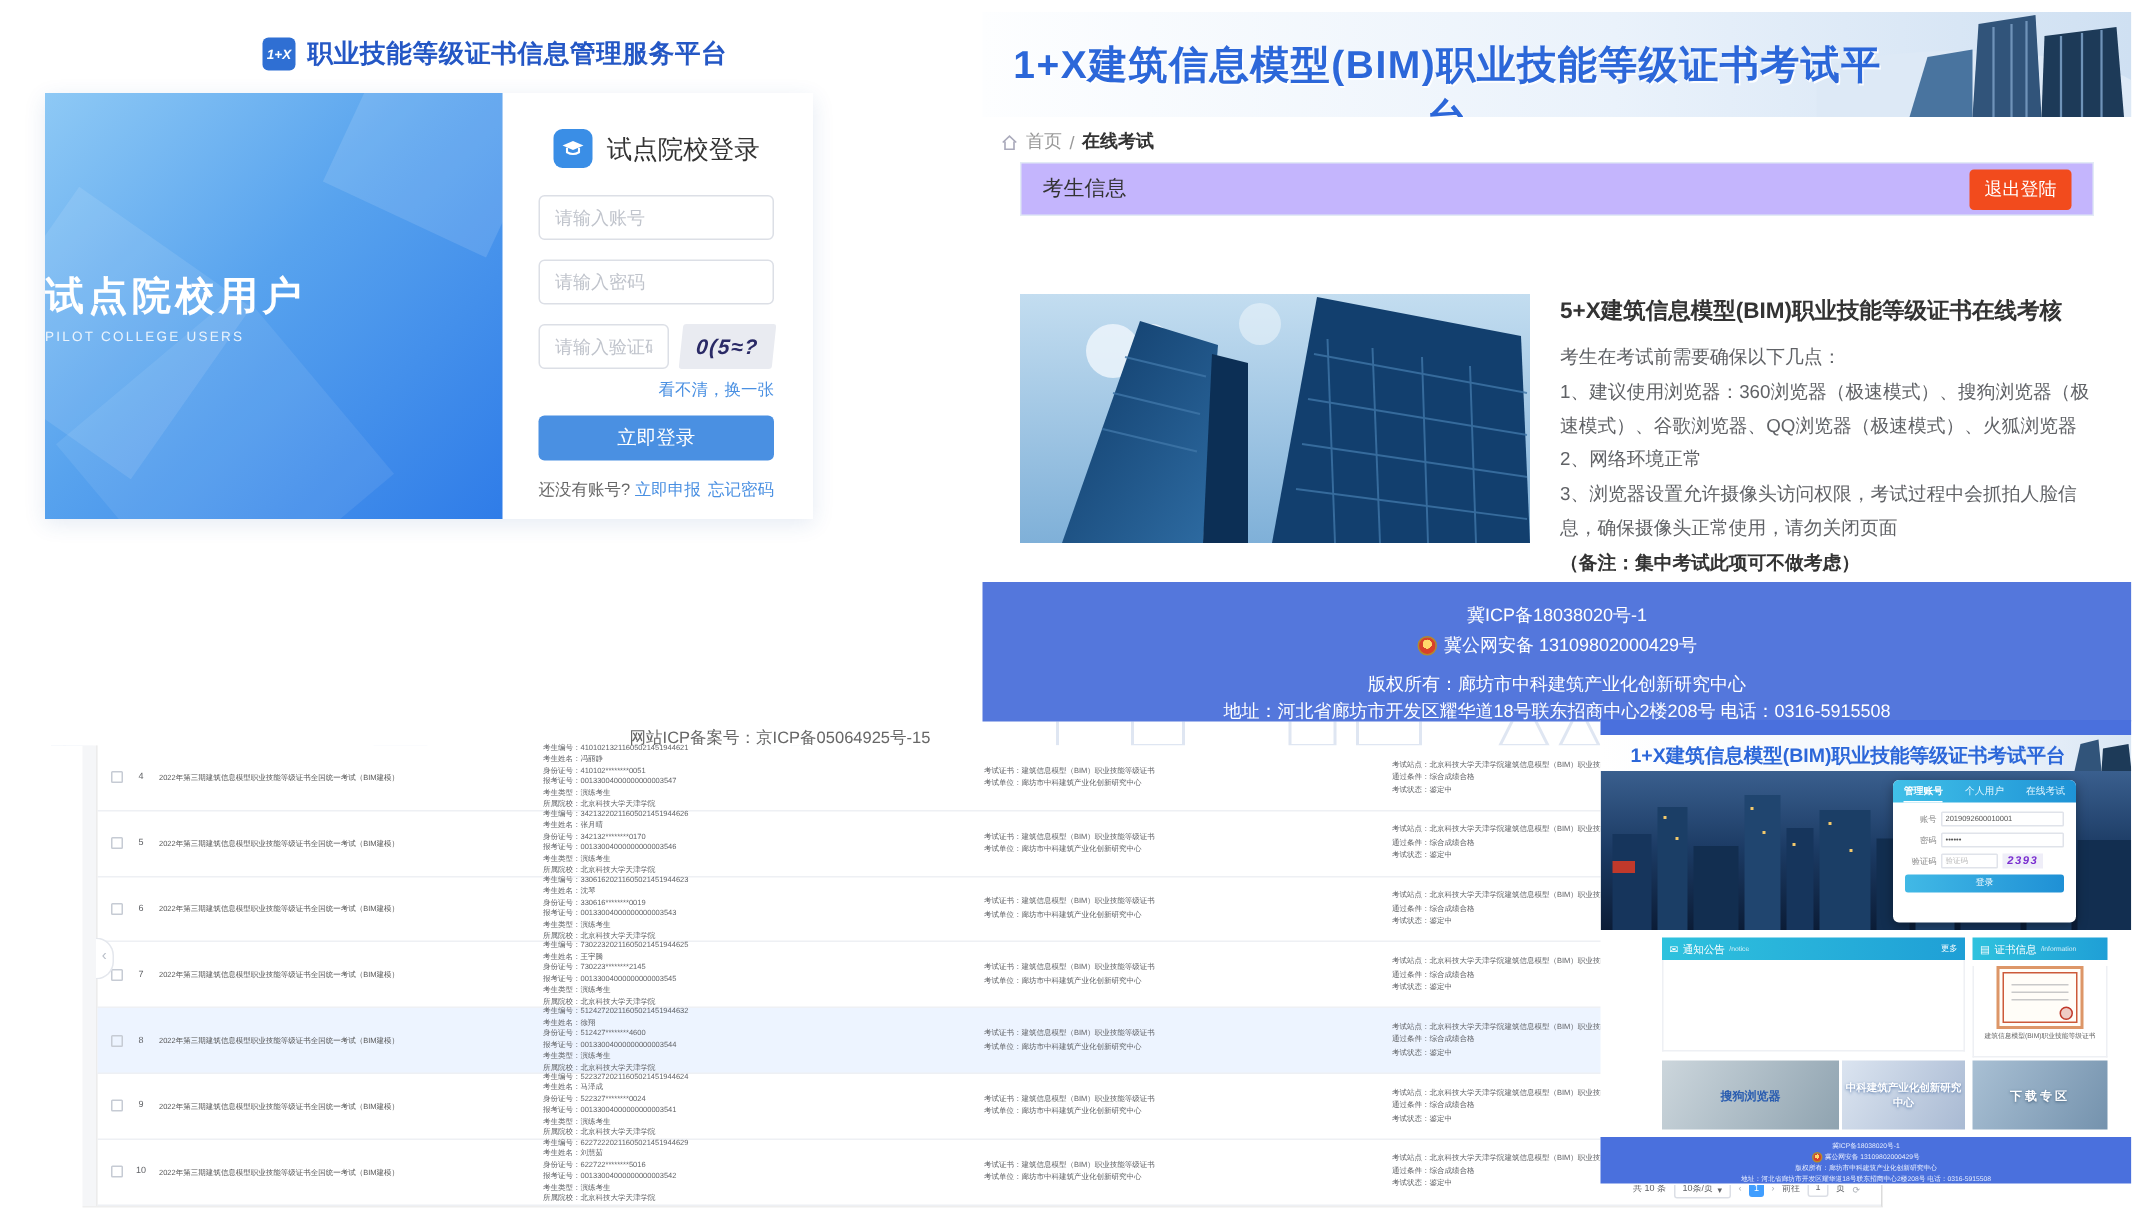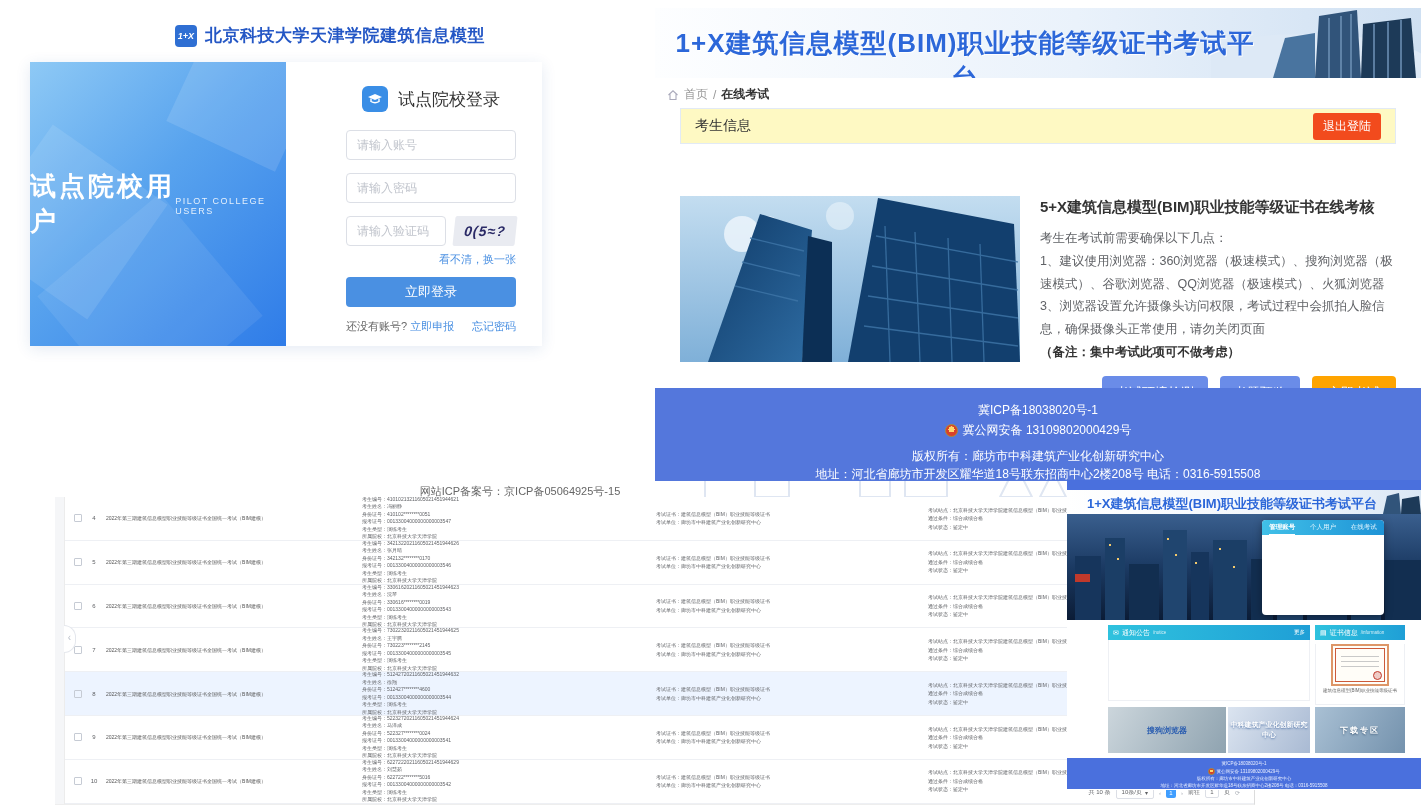--- a/index.html
+++ b/index.html
@@ -8,31 +8,31 @@
   
   .abs{position:absolute;}
   
   .login-page{left:0;top:0;width:660px;height:497px;background:#fff;}
   .lp-header{left:0;top:24px;width:660px;display:flex;justify-content:center;align-items:center;gap:8px;}
   .lp-logo{width:22px;height:22px;border-radius:4px;background:#2f6fd3;color:#fff;font-size:9px;font-style:italic;
            font-weight:bold;display:flex;align-items:center;justify-content:center;}
   .lp-title{font-size:17px;font-weight:bold;color:#2457c5;letter-spacing:.5px;}
   .lp-card{left:30px;top:62px;width:512px;height:284px;display:flex;background:#fff;z-index:2;
            box-shadow:0 3px 14px rgba(30,80,160,.12);}
-  .lp-left{width:256px;background:linear-gradient(135deg,#8ec9f5 0%,#58a3ee 45%,#2f7ce8 100%);
-           display:flex;flex-direction:row;align-items:center;justify-content:center;position:relative;overflow:hidden;}
+  .lp-left{width:305px;background:linear-gradient(135deg,#8ec9f5 0%,#58a3ee 45%,#2f7ce8 100%);
+           display:flex;flex-direction:column;justify-content:center;position:relative;overflow:hidden;}
   .lp-left .deco1{position:absolute;left:-30px;top:90px;width:140px;height:140px;background:rgba(255,255,255,.10);
            transform:rotate(35deg);}
   .lp-left .deco2{position:absolute;right:-20px;top:-30px;width:120px;height:120px;background:rgba(255,255,255,.12);
            transform:rotate(25deg);}
   .lp-left .deco3{position:absolute;left:40px;bottom:-40px;width:160px;height:160px;background:rgba(255,255,255,.08);
            transform:rotate(50deg);}
   .lp-left-title{color:#fff;font-size:26px;font-weight:bold;letter-spacing:3px;z-index:1;}
   .lp-left-sub{color:rgba(255,255,255,.85);font-size:9px;letter-spacing:1.5px;margin-top:4px;z-index:1;}
-  .lp-form{flex:1;padding:24px 26px 0 24px;position:relative;margin-left:36px;}
+  .lp-form{flex:1;padding:24px 26px 0 24px;position:relative;}
   .lp-form-title{display:flex;align-items:center;justify-content:center;gap:10px;margin-bottom:18px;}
   .lp-form-ic{width:26px;height:26px;border-radius:6px;background:#3a8ee6;display:flex;align-items:center;justify-content:center;}
   .lp-form-title span.t{font-size:17px;color:#333;}
   .lp-input{box-sizing:border-box;width:100%;height:30px;border:1px solid #dcdfe6;border-radius:4px;
             padding:0 10px;font-size:12px;color:#333;margin-bottom:13px;outline:none;font-family:inherit;}
   .lp-input::placeholder{color:#c0c4cc;}
   .lp-cap-row{display:flex;gap:8px;}
   .lp-cap-row .lp-input{flex:1;margin-bottom:0;}
   .lp-captcha{width:62px;height:30px;background:#e9ebf1;border-radius:2px;display:flex;align-items:center;justify-content:center;
               font-size:14px;font-weight:bold;font-style:italic;letter-spacing:1px;color:#2a2a66;transform:skewX(-6deg);}
@@ -44,21 +44,21 @@
   .skyline{left:0;top:355px;z-index:0;}
   
   .exam-page{left:655px;top:0;width:766px;height:481px;background:#fff;z-index:3;}
   .ex-banner{left:0;top:8px;width:766px;height:70px;background:linear-gradient(90deg,#fdfeff 0%,#eaf2fb 55%,#cfe0f2 100%);overflow:hidden;}
   .ex-banner-title{position:absolute;left:20px;top:18px;width:580px;text-align:center;font-size:26px;font-weight:bold;
                    color:#2c67d9;letter-spacing:1px;text-shadow:1px 1px 0 rgba(255,255,255,.9);}
   .ex-banner svg{position:absolute;right:0;top:0;}
   .ex-bread{left:12px;top:86px;font-size:12px;color:#999;display:flex;align-items:center;gap:5px;}
   .ex-bread .cur{color:#333;font-weight:bold;}
   .ex-card{left:25px;top:108px;width:716px;}
-  .ex-card-head{height:34px;background:#fef9c3;border:1px solid #e2eaf5;display:flex;align-items:center;
+  .ex-card-head{height:34px;background:#c4b5fd;border:1px solid #e2eaf5;display:flex;align-items:center;
                 justify-content:space-between;padding:0 14px;}
   .ex-card-head .t{font-size:14px;color:#333;}
   .btn-logout{background:#f24b1d;color:#fff;font-size:12px;padding:5px 10px;border-radius:3px;cursor:pointer;}
   .ex-card-body{height:44px;border:1px solid #efefef;border-top:none;display:flex;align-items:center;padding:0 16px;font-size:13px;}
   .ex-field{display:flex;}
   .ex-field .lb{font-weight:bold;color:#333;}
   .ex-field .vl{color:#555;margin-left:4px;}
   .ex-f1{width:186px;} .ex-f2{width:246px;} .ex-f3{width:226px;}
   .ex-content{left:25px;top:196px;width:716px;display:flex;gap:20px;}
   .ex-img{width:340px;height:166px;flex:none;overflow:hidden;}
@@ -168,21 +168,21 @@
         <line x1="1092" y1="60" x2="1110" y2="60"></line>
           <line x1="1092" y1="80" x2="1110" y2="80"></line>
         <rect x="860" y="112" width="30" height="30"></rect>
       </g>
     </svg>
   </div>
 
   <div class="abs login-page">
     <div class="abs lp-header">
       <div class="lp-logo">1+X</div>
-      <div class="lp-title">北京科技大学天津学院建筑信息模型</div>
+      <div class="lp-title">职业技能等级证书信息管理服务平台</div>
     </div>
     <div class="abs lp-card">
       <div class="lp-left">
         <div class="deco1"></div>
           <div class="deco2"></div>
           <div class="deco3"></div>
         <div class="lp-left-title">试点院校用户</div>
         <div class="lp-left-sub">PILOT COLLEGE USERS</div>
       </div>
       <div class="lp-form">
@@ -279,20 +279,21 @@
               <line x1="192" y1="70" x2="338" y2="94"></line>
               <line x1="188" y1="100" x2="338" y2="122"></line>
               <line x1="184" y1="130" x2="338" y2="150"></line>
           </g>
         </svg>
       </div>
       <div class="ex-intro">
         <div class="ex-intro-title">5+X建筑信息模型(BIM)职业技能等级证书在线考核</div>
         <div class="ex-line">考生在考试前需要确保以下几点：</div>
         <div class="ex-line">1、建议使用浏览器：360浏览器（极速模式）、搜狗浏览器（极速模式）、谷歌浏览器、QQ浏览器（极速模式）、火狐浏览器</div>
+        <div class="ex-line">2、网络环境正常</div>
         <div class="ex-line">3、浏览器设置允许摄像头访问权限，考试过程中会抓拍人脸信息，确保摄像头正常使用，请勿关闭页面</div>
         <div class="ex-note">（备注：集中考试此项可不做考虑）</div>
         <div class="ex-btns">
           <span class="btn-blue">考试环境检测</span>
           <span class="btn-blue">考题预览</span>
           <span class="btn-orange">立即考试</span>
         </div>
       </div>
     </div>
     <div class="abs ex-footer">
@@ -526,20 +527,36 @@
             <rect x="300" y="58" width="2" height="2"></rect>
             <rect x="128" y="48" width="2" height="2"></rect>
           </g>
       </svg>
       <div class="abs mn-login">
         <div class="mn-tabs">
           <span class="mn-tab on">管理账号</span>
           <span class="mn-tab">个人用户</span>
           <span class="mn-tab">在线考试</span>
         </div>
+        <div class="mn-lbody">
+          <div class="mn-lrow">
+            <span class="mn-lb">账号</span>
+            <input class="mn-inp" value="2019092600010001" style="">
+          </div>
+          <div class="mn-lrow">
+            <span class="mn-lb">密码</span>
+            <input class="mn-inp" value="••••••" style="">
+          </div>
+          <div class="mn-lrow">
+            <span class="mn-lb">验证码</span>
+            <input class="mn-inp" style="flex: 0 0 auto; width: 38px;" placeholder="验证码">
+            <span class="mn-cap">2393</span>
+          </div>
+          <div class="mn-submit">登录</div>
+        </div>
       </div>
     </div>
     <div class="abs mn-notice">
       <div class="mn-panel-head">
         <span>✉</span>
         <span>通知公告</span>
         <span class="en">/notice</span>
         <span class="more">更多</span>
       </div>
       <div class="mn-panel-body"></div>

